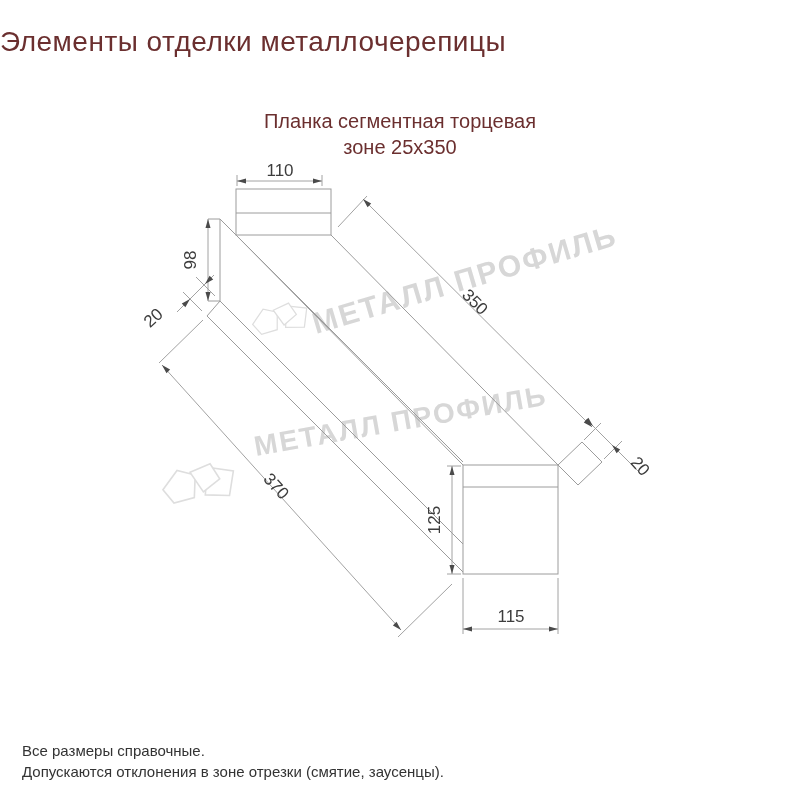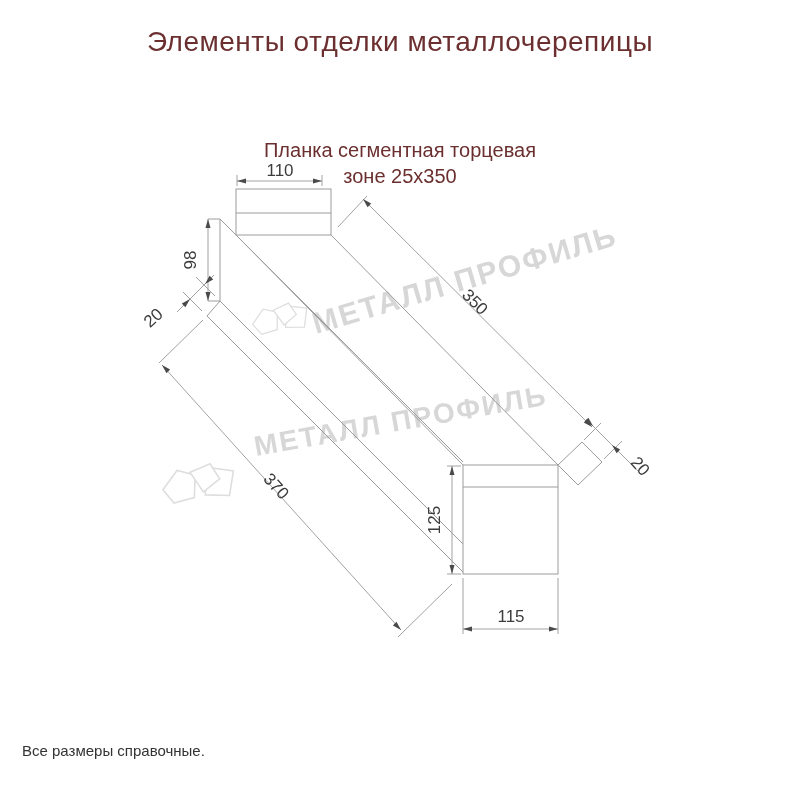--- a/index.html
+++ b/index.html
@@ -1,24 +1,24 @@
 <!DOCTYPE html>
 <html><head>
 <meta charset="utf-8">
 <style>
   html,body{margin:0;padding:0;background:#ffffff;}
   body{width:800px;height:800px;position:relative;overflow:hidden;
        font-family:"Liberation Sans", sans-serif;}
   .page-title{
-    position:absolute;top:26px;left:0;width:800px;text-align:center;
+    position:absolute;top:26px;left:0;width:800px;text-align:left;
     font-size:28px;font-weight:400;color:#6b2f2f;letter-spacing:0.5px;
   }
   .subtitle{
     position:absolute;top:108px;left:0;width:800px;text-align:center;
-    font-size:20px;font-weight:400;color:#6b2f2f;line-height:26px;margin-top:29px;
+    font-size:20px;font-weight:400;color:#6b2f2f;line-height:26px;
   }
   svg.drawing{position:absolute;left:0;top:0;}
   .footer{
     position:absolute;left:22px;top:740px;width:760px;
     font-size:15px;color:#333333;line-height:21px;
   }
   .geo{stroke:#9c9c9c;stroke-width:1;fill:none;}
   .geo-f{stroke:#9c9c9c;stroke-width:1;fill:#ffffff;}
   .dimline{stroke:#a2a2a2;stroke-width:1;fill:none;}
   .arrow{fill:#4a4a4a;stroke:none;}
@@ -144,13 +144,14 @@
     <line class="dimline" x1="558" y1="578" x2="558" y2="634"></line>
     <line class="dimline" x1="463" y1="629" x2="558" y2="629"></line>
     <polygon class="arrow" points="463,629 472,626.5 472,631.5"></polygon>
     <polygon class="arrow" points="558,629 549,626.5 549,631.5"></polygon>
     <text class="dimtxt" x="511" y="622" text-anchor="middle">115</text>
   </g>
 </svg>
 
 <div class="footer">
   <div>Все размеры справочные.</div>
+  <div>Допускаются отклонения в зоне отрезки (смятие, заусенцы).</div>
 </div>
 
 </body></html>

